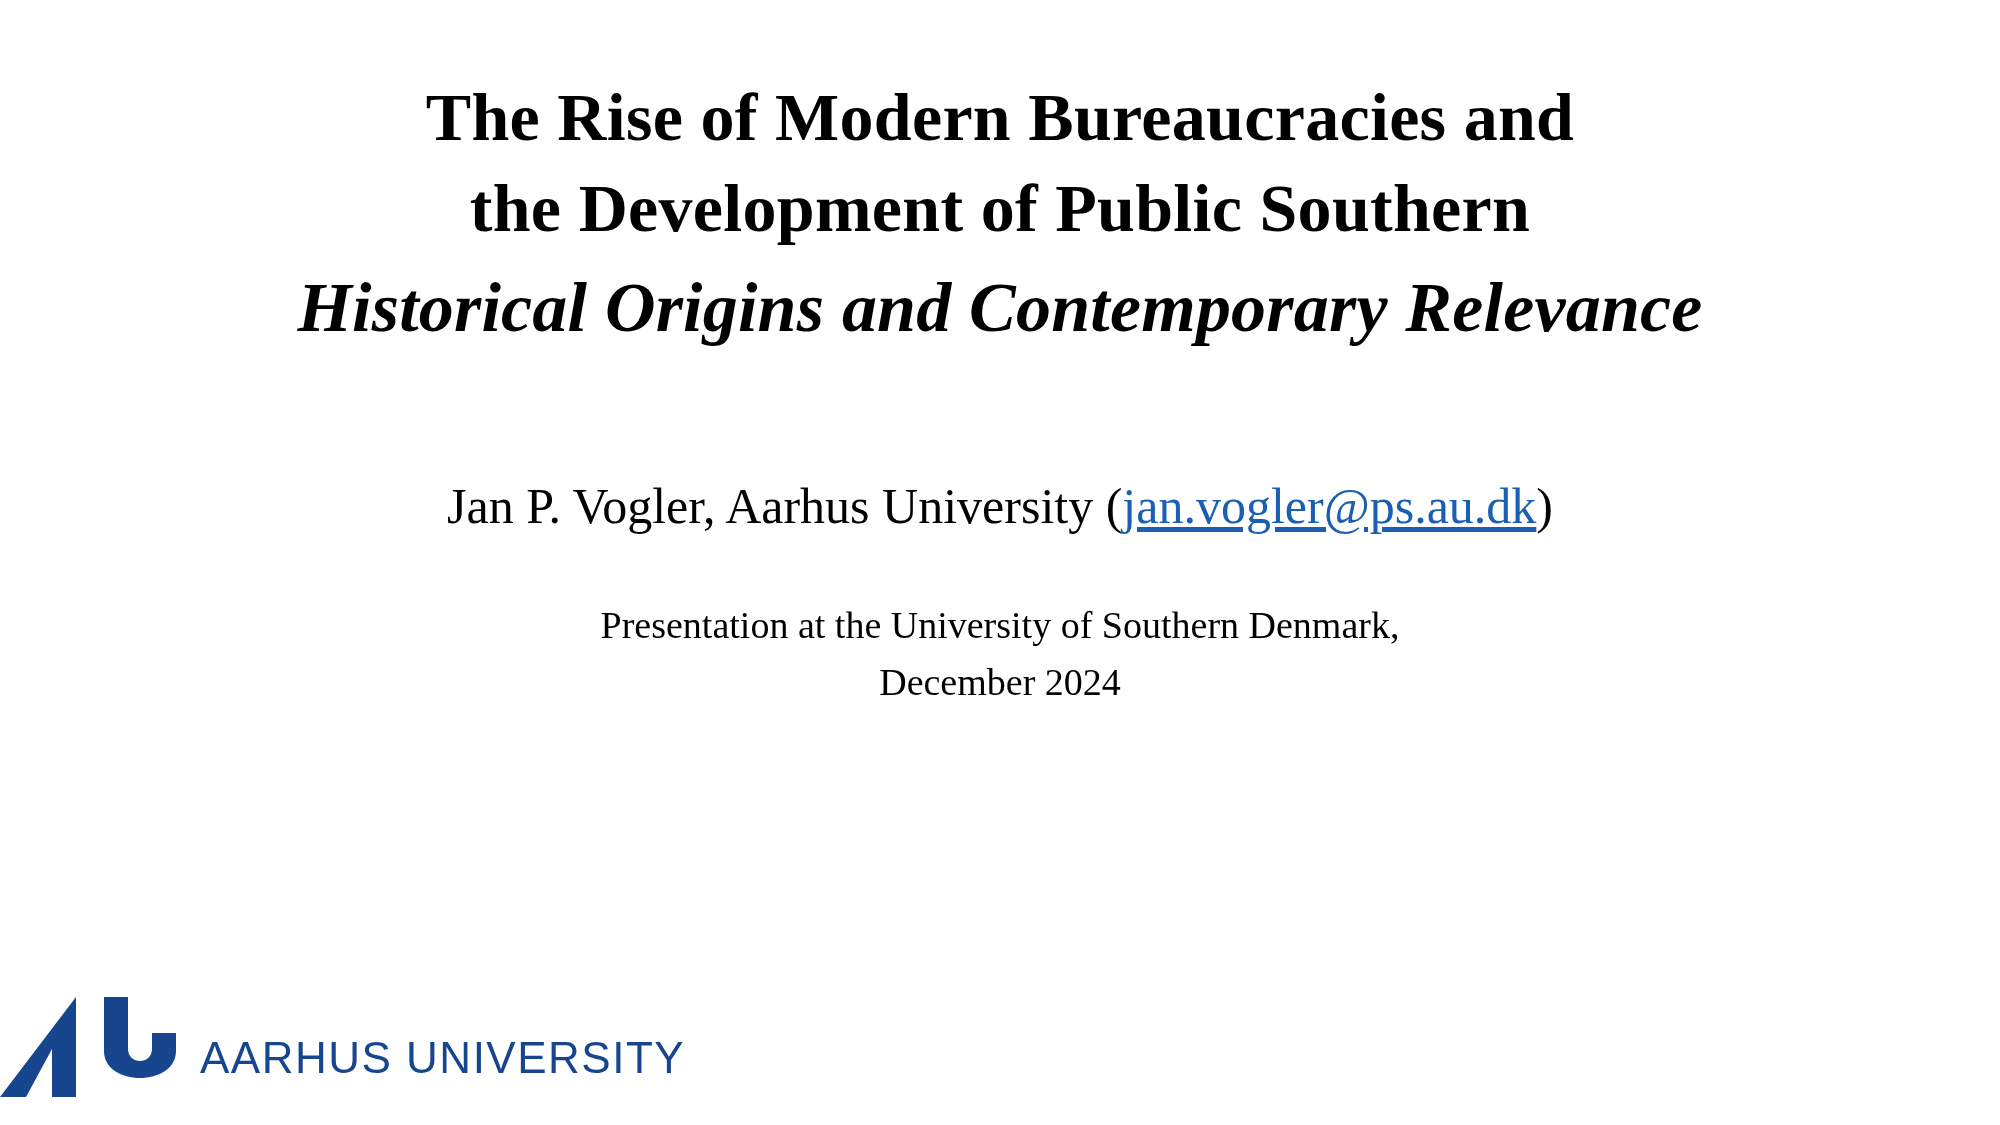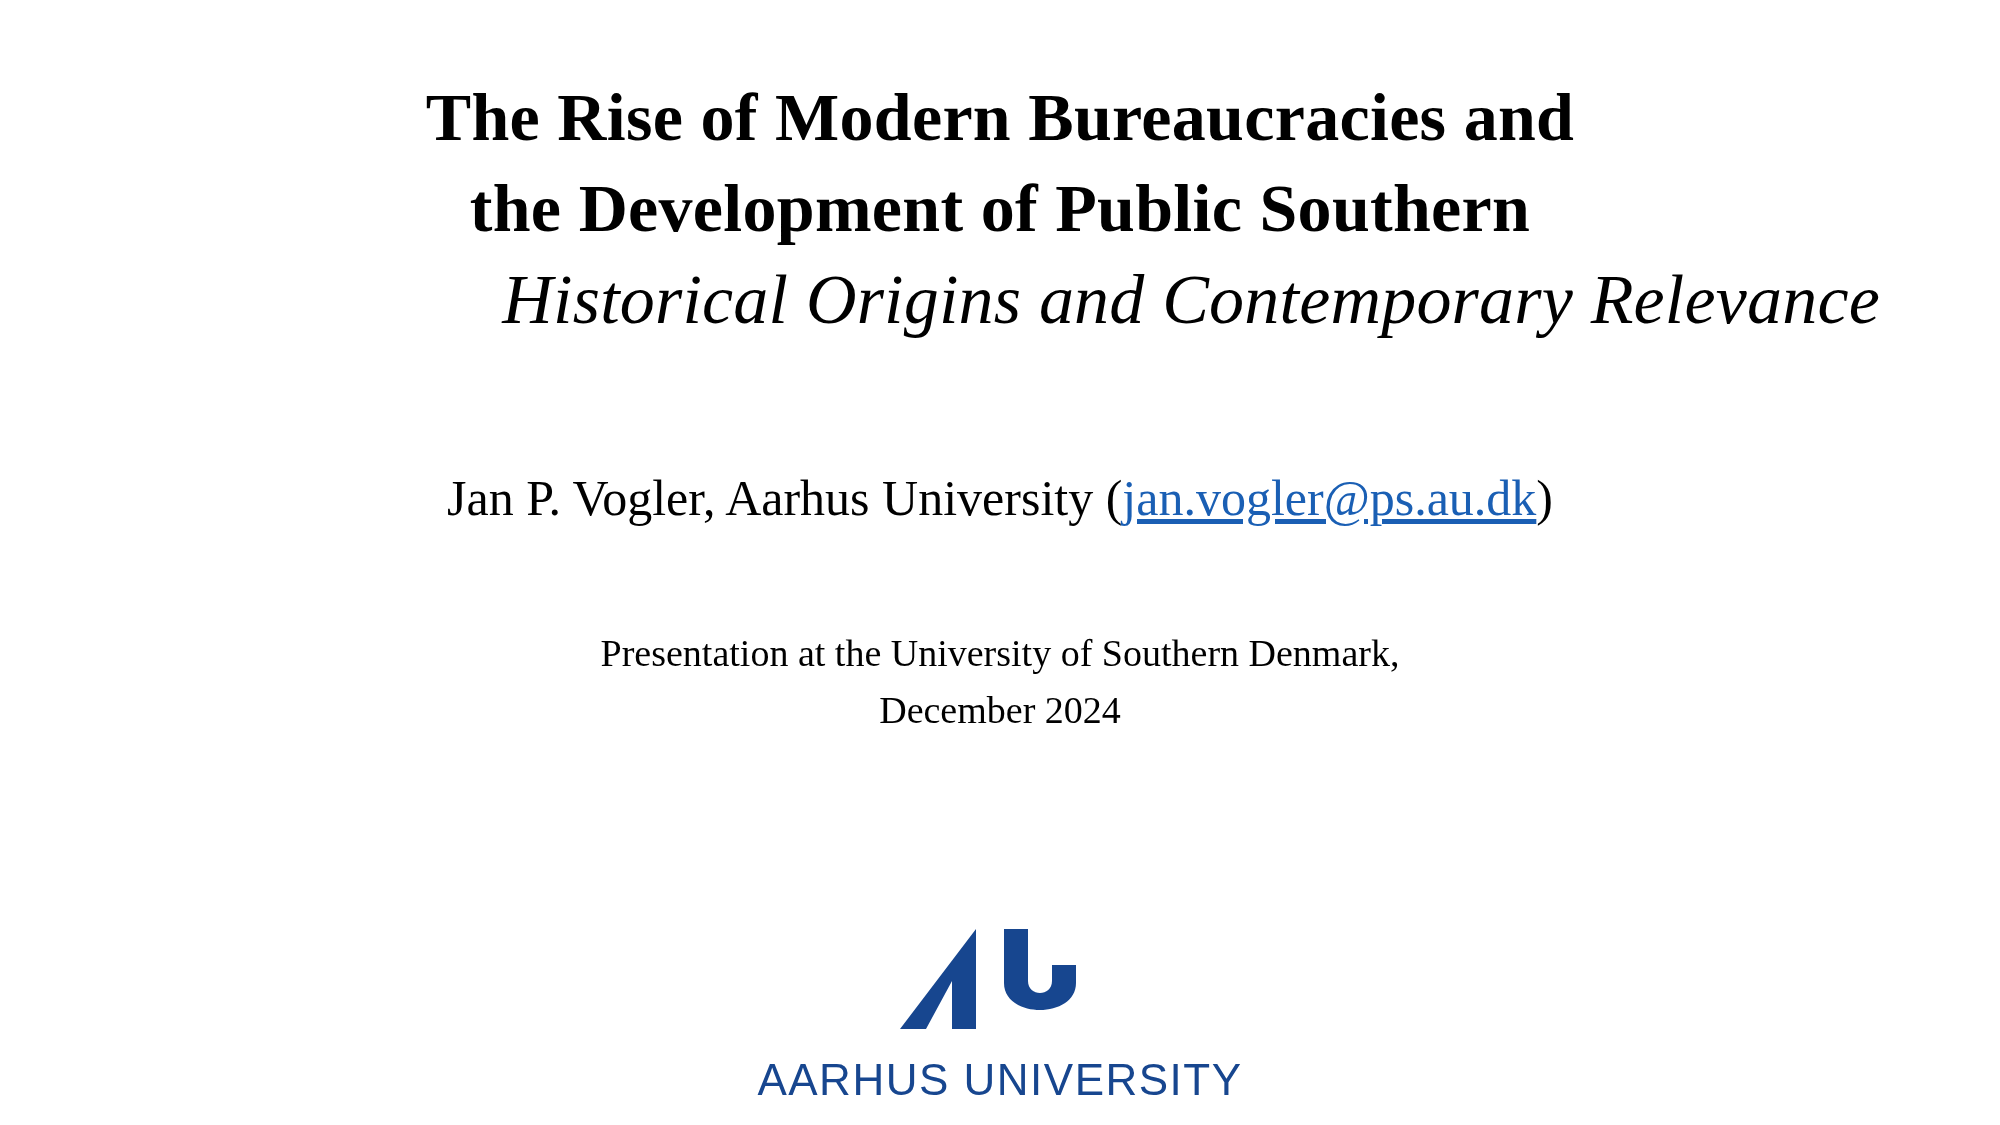--- a/index.html
+++ b/index.html
@@ -28,54 +28,54 @@
     width: 1760px;
     text-align: center;
   }
   .title-line {
     font-size: 68px;
     line-height: 1.34;
     letter-spacing: 0.3px;
     font-weight: 700;
   }
   .subtitle {
+    margin-top: 8px;
     font-size: 70px;
     font-style: italic;
     line-height: 1.3;
-    font-weight: 400;
+    font-weight: 700;
     letter-spacing: 0.2px;
-    text-align: right;
   }
   .author-block {
     margin-top: 118px;
     text-align: center;
     font-size: 50px;
     line-height: 1.4;
   }
   .author-line {
     white-space: nowrap;
   }
   .email-link {
     color: #1a5fb4;
     text-decoration: underline;
     text-underline-offset: 4px;
   }
   .venue-block {
-    margin-top: 92px;
+    margin-top: 56px;
     text-align: center;
     font-size: 38px;
     line-height: 1.5;
   }
   .logo-block {
     position: absolute;
     left: 0;
     right: 0;
     bottom: 20px;
     display: flex;
-    flex-direction: column;
+    flex-direction: row;
     align-items: center;
   }
   .logo-mark {
     width: 200px;
     height: 112px;
   }
   .logo-text {
     margin-top: 18px;
     font-family: "Liberation Sans", sans-serif;
     font-size: 44px;

